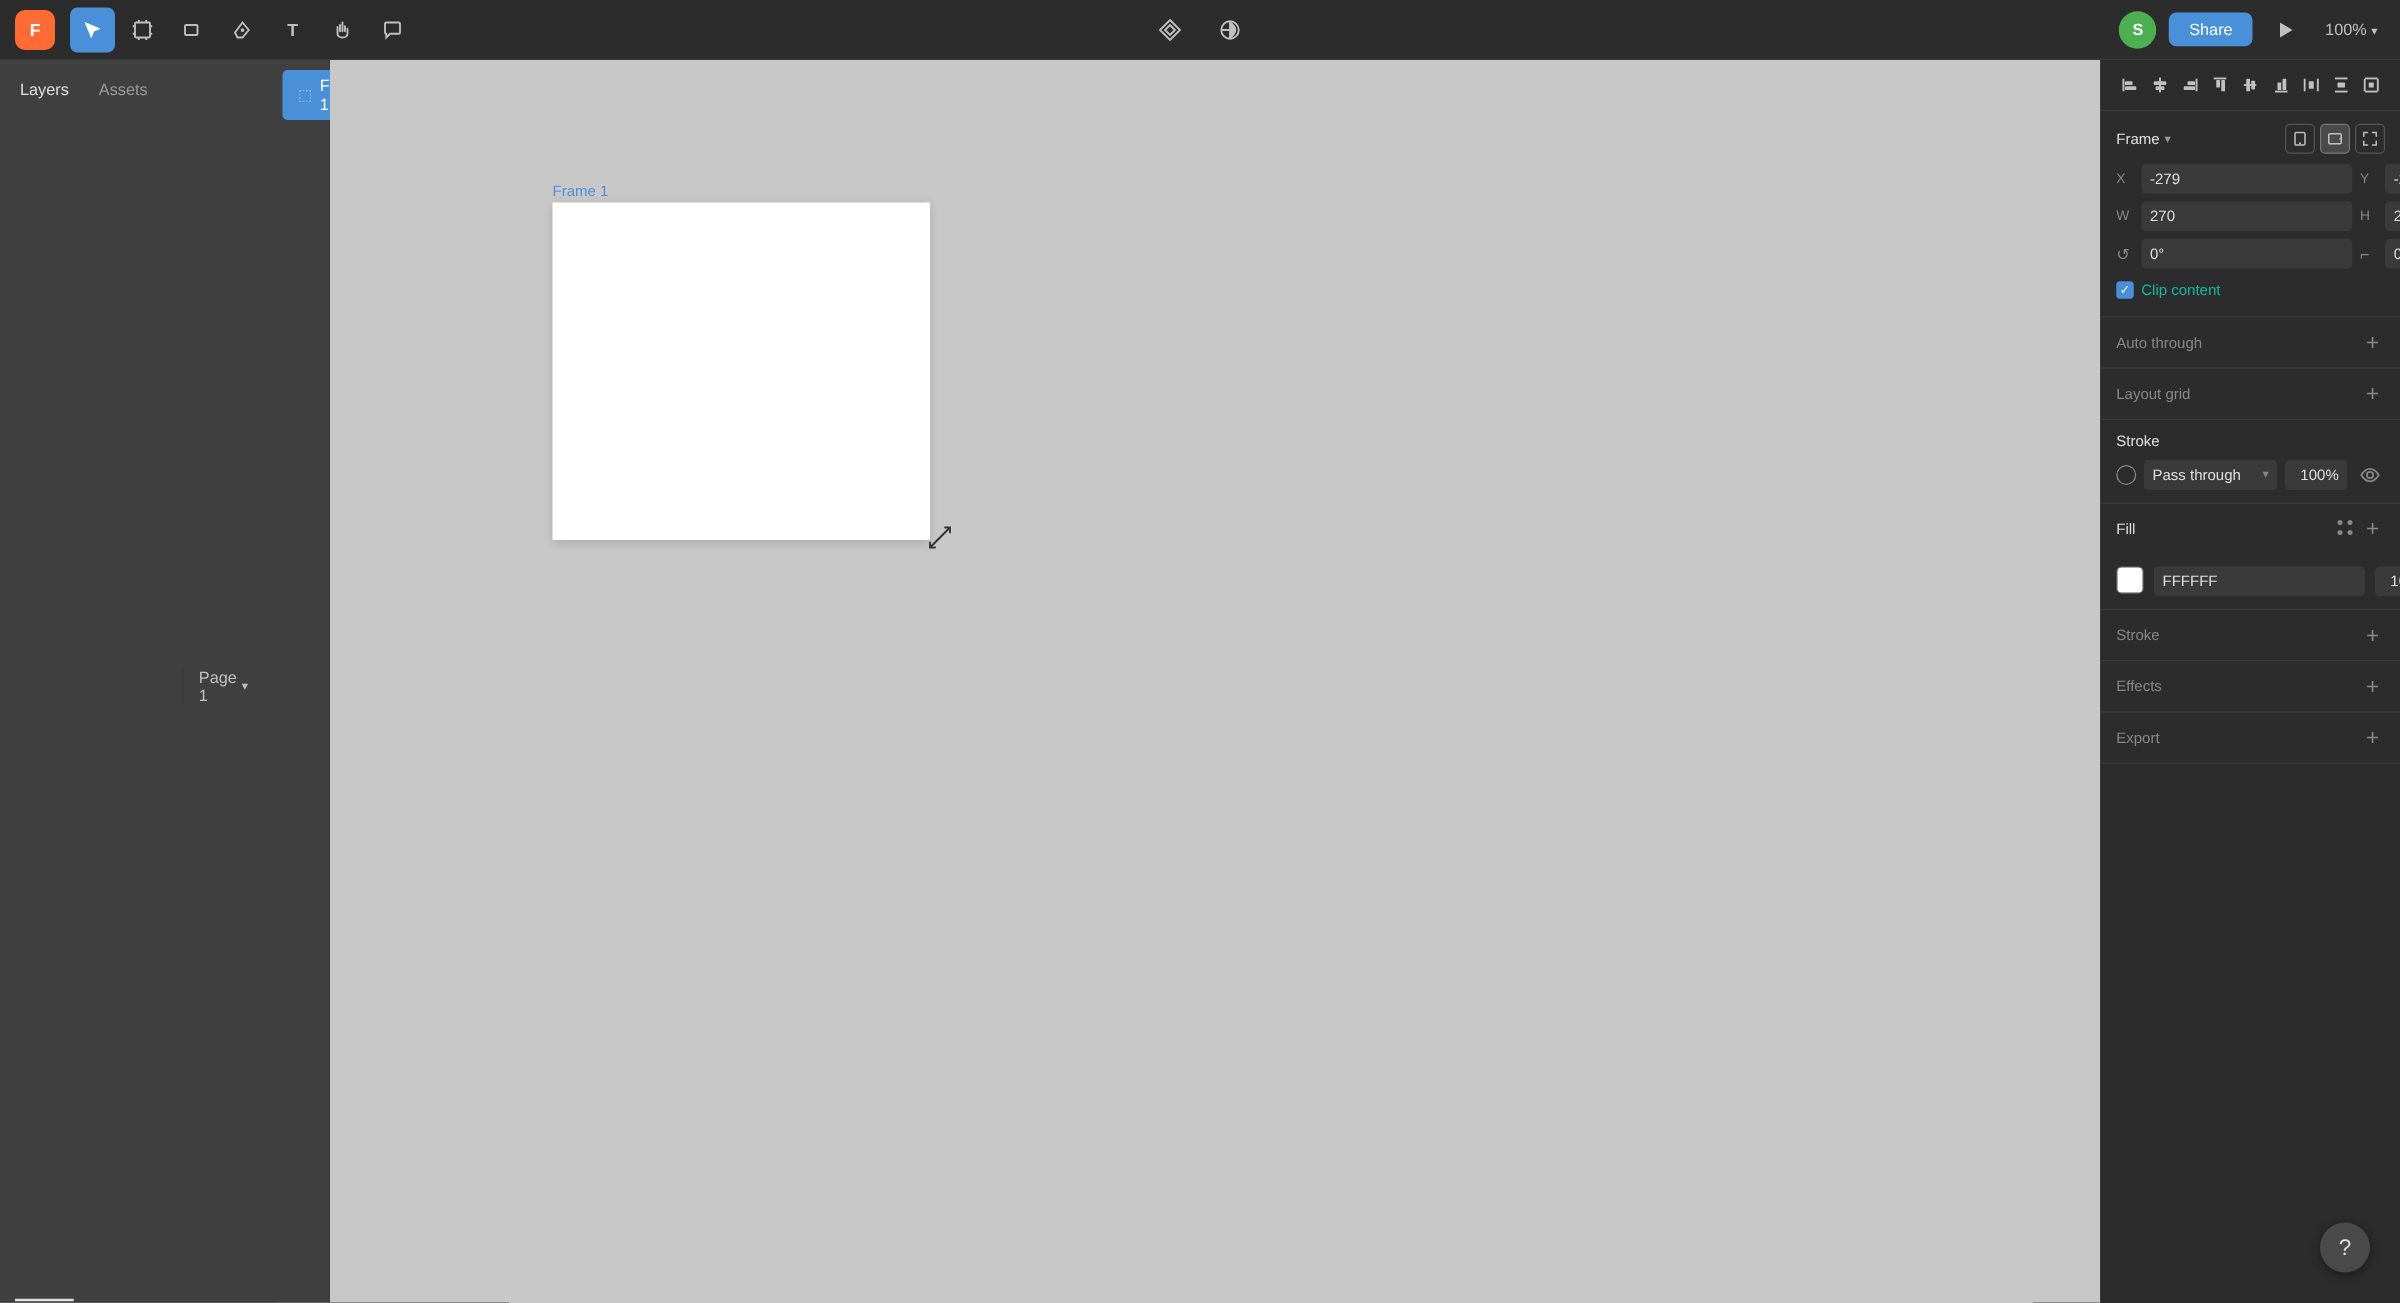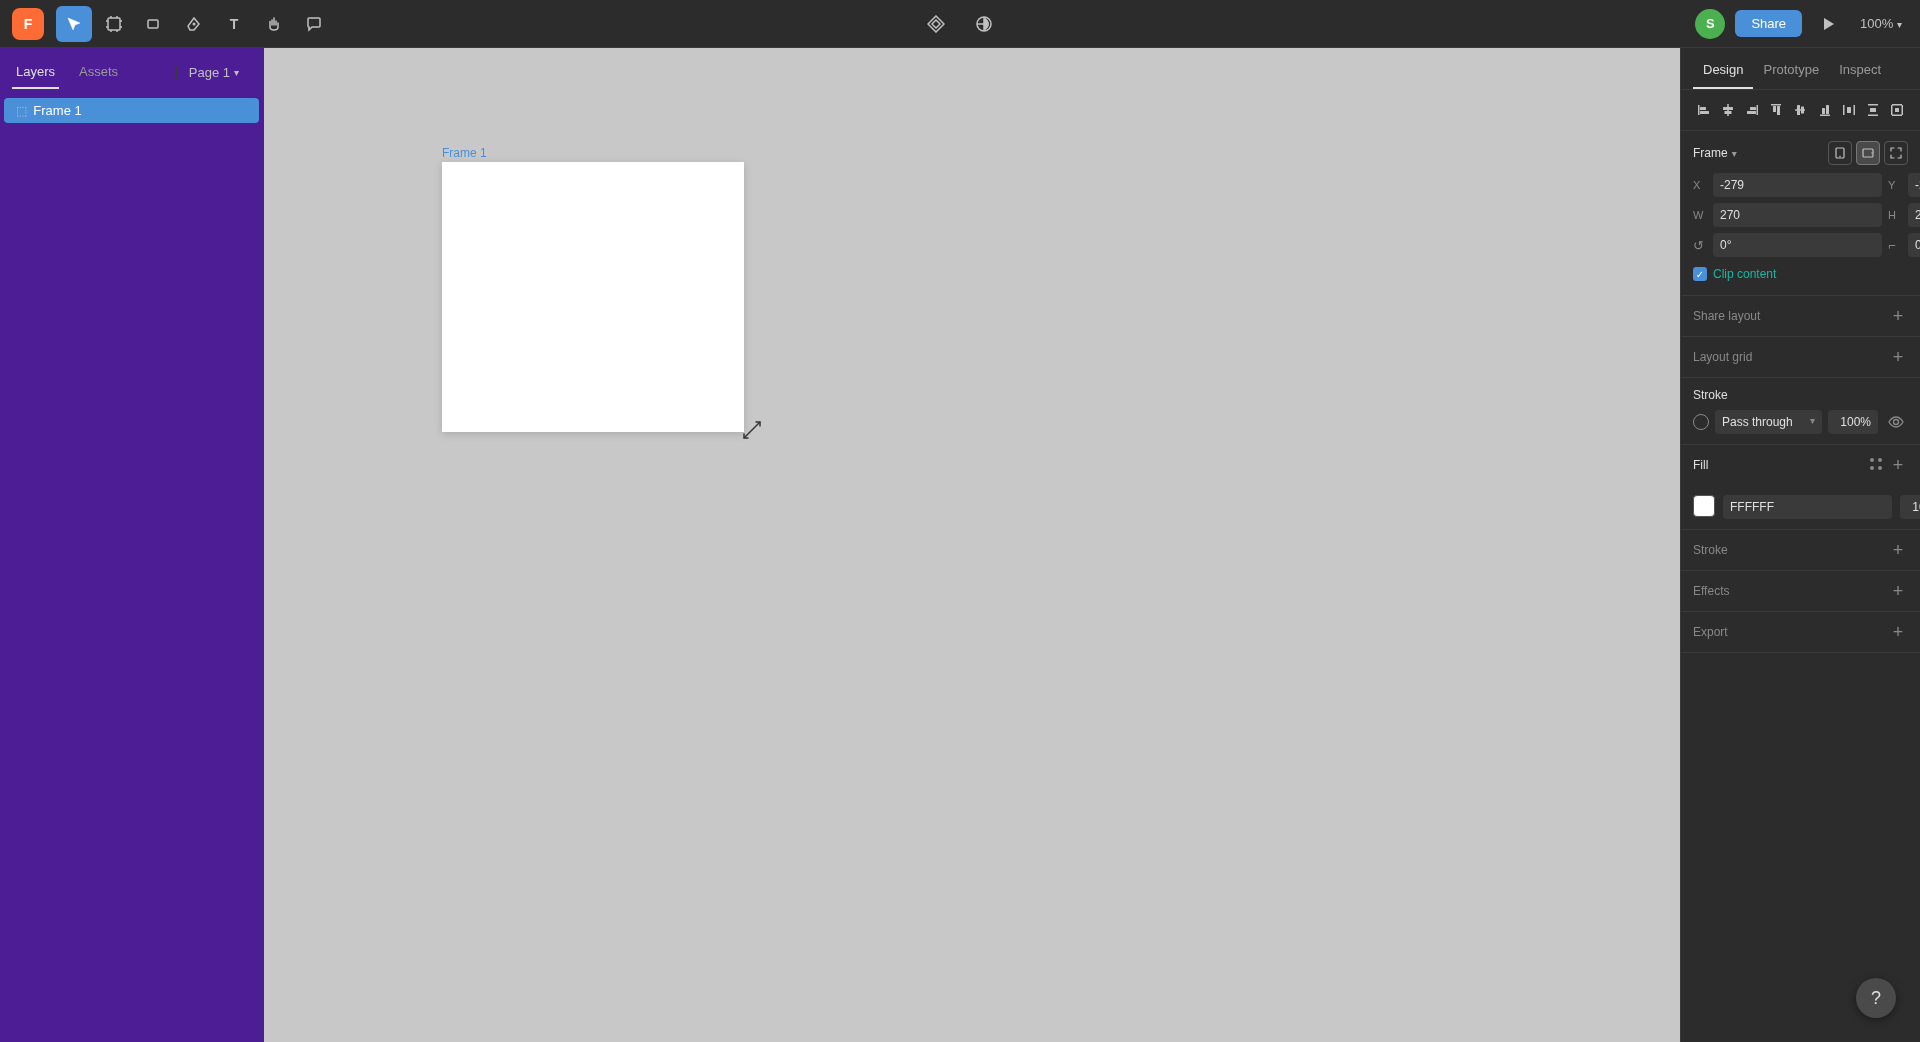--- a/index.html
+++ b/index.html
@@ -84,24 +84,23 @@
 
     
     .main-layout {
       display: flex;
       height: calc(1042px - 48px);
     }
 
     
     .left-sidebar {
       width: 264px;
-      background: #4c1d95;
+      background: #404040;
       border-right: 1px solid #3a3a3a;
       display: flex;
-      flex-direction: column;
     }
 
     .sidebar-tabs {
       display: flex;
       padding: 8px 12px 0;
       gap: 16px;
       border-bottom: 1px solid #3a3a3a;
     }
     .sidebar-tab {
       padding: 8px 4px;
@@ -561,25 +560,20 @@
       <svg width="20" height="20" viewBox="0 0 20 20" fill="none">
         <line x1="2" y1="18" x2="18" y2="2" stroke="#333" stroke-width="1.5"></line>
         <path d="M14 2H18V6" stroke="#333" stroke-width="1.5" stroke-linecap="round"></path>
         <path d="M2 14V18H6" stroke="#333" stroke-width="1.5" stroke-linecap="round"></path>
       </svg>
     </div>
   </div>
 
   <div class="right-sidebar">
 
-    <div class="right-tabs">
-      <div class="right-tab active">Design</div>
-      <div class="right-tab">Prototype</div>
-      <div class="right-tab">Inspect</div>
-    </div>
 
     <div class="align-row">
       <button class="align-btn" title="Align left">
         <svg width="14" height="14" viewBox="0 0 14 14" fill="none">
           <rect x="1" y="2" width="1.5" height="10" fill="#c0c0c0"></rect>
           <rect x="3" y="4" width="6" height="3" rx="0.5" fill="#c0c0c0"></rect>
           <rect x="3" y="8" width="9" height="3" rx="0.5" fill="#c0c0c0"></rect>
         </svg>
       </button>
       <button class="align-btn">
@@ -692,21 +686,21 @@
 
       </div>
 
       <div class="clip-row">
         <div class="checkbox">✓</div>
         <span class="clip-label">Clip content</span>
       </div>
     </div>
 
     <div class="collapsible-section">
-      <span class="collapsible-title">Share layout</span>
+      <span class="collapsible-title">Auto through</span>
       <button class="add-btn">+</button>
     </div>
 
     <div class="collapsible-section">
       <span class="collapsible-title">Layout grid</span>
       <button class="add-btn">+</button>
     </div>
 
     <div class="layer-section">
       <div class="section-header">

